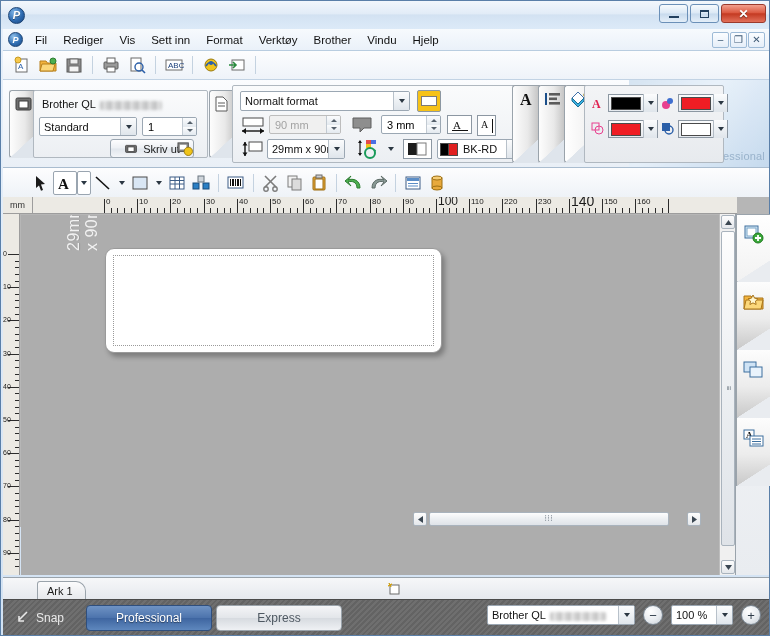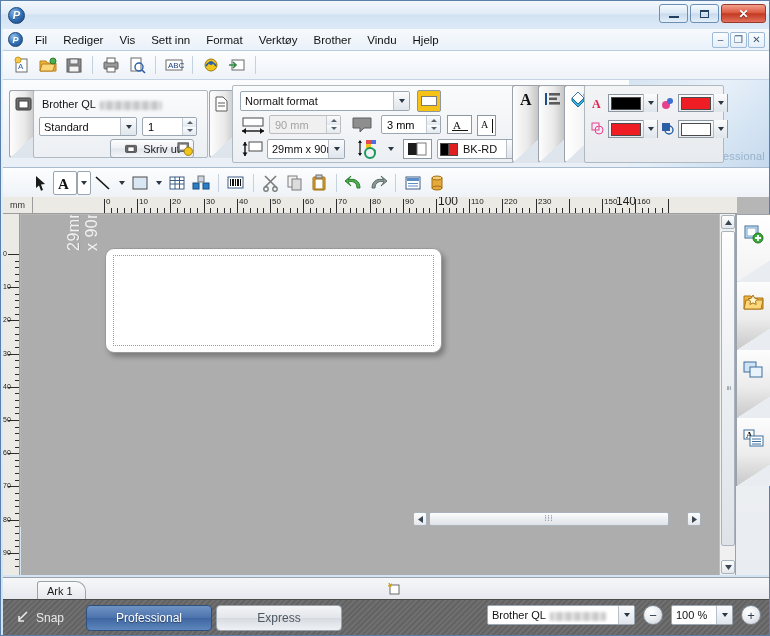--- a/index.html
+++ b/index.html
@@ -930,21 +930,21 @@
           <div style="position:absolute;left:236px;top:0px;font-size:8px;color:#1a1a1a;font-family:'Liberation Sans',sans-serif;line-height:9px;">40</div>
           <div style="position:absolute;left:269px;top:0px;font-size:8px;color:#1a1a1a;font-family:'Liberation Sans',sans-serif;line-height:9px;">50</div>
           <div style="position:absolute;left:302px;top:0px;font-size:8px;color:#1a1a1a;font-family:'Liberation Sans',sans-serif;line-height:9px;">60</div>
           <div style="position:absolute;left:335px;top:0px;font-size:8px;color:#1a1a1a;font-family:'Liberation Sans',sans-serif;line-height:9px;">70</div>
           <div style="position:absolute;left:369px;top:0px;font-size:8px;color:#1a1a1a;font-family:'Liberation Sans',sans-serif;line-height:9px;">80</div>
           <div style="position:absolute;left:402px;top:0px;font-size:8px;color:#1a1a1a;font-family:'Liberation Sans',sans-serif;line-height:9px;">90</div>
           <div style="position:absolute;left:435px;top:0px;font-size:12px;color:#1a1a1a;font-family:'Liberation Sans',sans-serif;line-height:9px;">100</div>
           <div style="position:absolute;left:468px;top:0px;font-size:8px;color:#1a1a1a;font-family:'Liberation Sans',sans-serif;line-height:9px;">110</div>
           <div style="position:absolute;left:501px;top:0px;font-size:8px;color:#1a1a1a;font-family:'Liberation Sans',sans-serif;line-height:9px;">220</div>
           <div style="position:absolute;left:535px;top:0px;font-size:8px;color:#1a1a1a;font-family:'Liberation Sans',sans-serif;line-height:9px;">230</div>
-          <div style="position:absolute;left:568px;top:0px;font-size:12px;color:#1a1a1a;font-family:'Liberation Sans',sans-serif;line-height:9px;padding-left:45px;">140</div>
+          <div style="position:absolute;left:568px;top:0px;font-size:14px;color:#1a1a1a;font-family:'Liberation Sans',sans-serif;line-height:9px;">140</div>
           <div style="position:absolute;left:601px;top:0px;font-size:8px;color:#1a1a1a;font-family:'Liberation Sans',sans-serif;line-height:9px;">150</div>
           <div style="position:absolute;left:634px;top:0px;font-size:8px;color:#1a1a1a;font-family:'Liberation Sans',sans-serif;line-height:9px;">160</div>
         </div>
     </div>
 
     <div class="ruler-v">
       <div id="vruler-layer" style="position:absolute;left:0;top:0;width:17px;height:361px;">
           <svg width="17" height="361" style="position:absolute;left:0;top:0">
             <line x1="5" y1="40.5" x2="16" y2="40.5" stroke="#2b2b2b" shape-rendering="crispEdges"></line>
             <line x1="12" y1="47.5" x2="16" y2="47.5" stroke="#2b2b2b" shape-rendering="crispEdges"></line>

